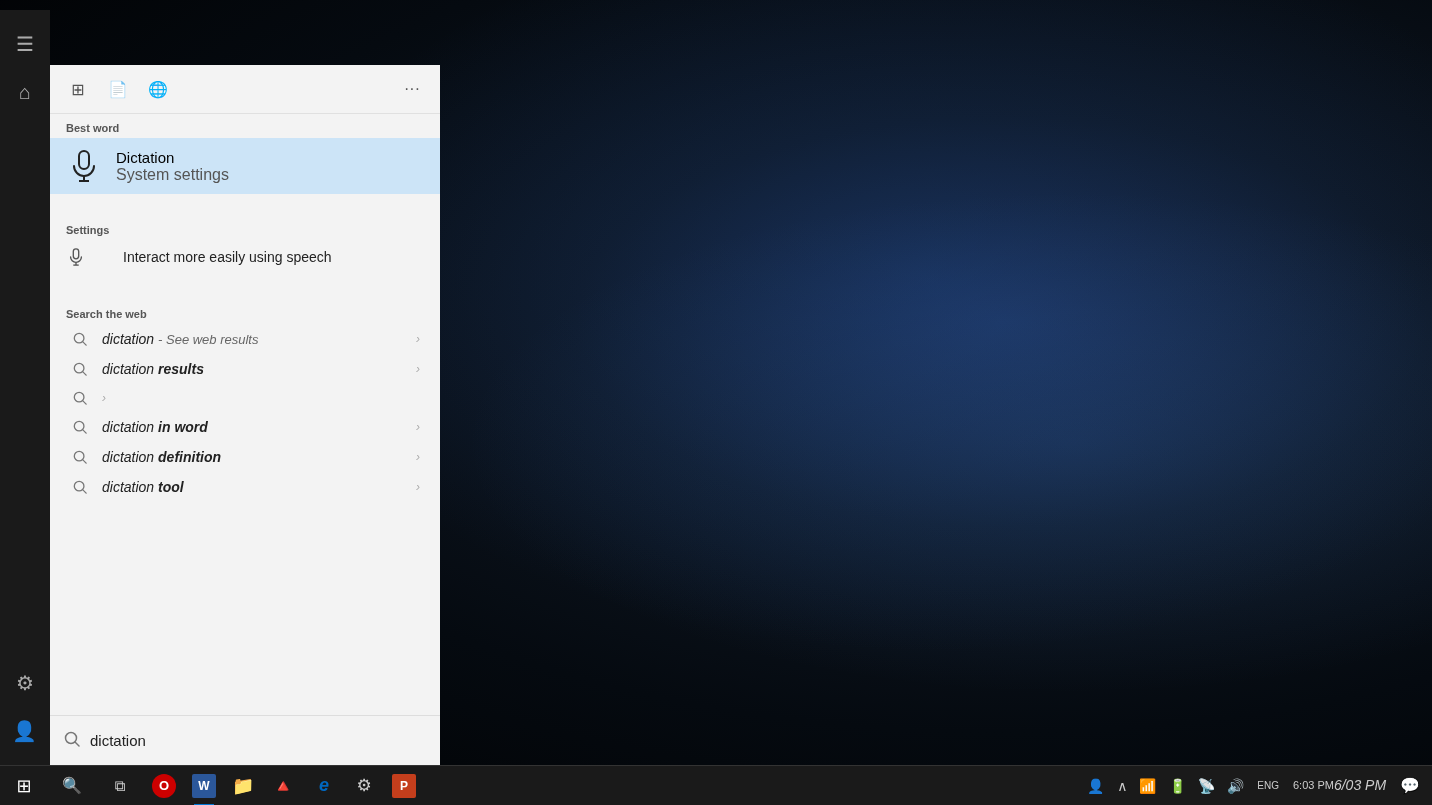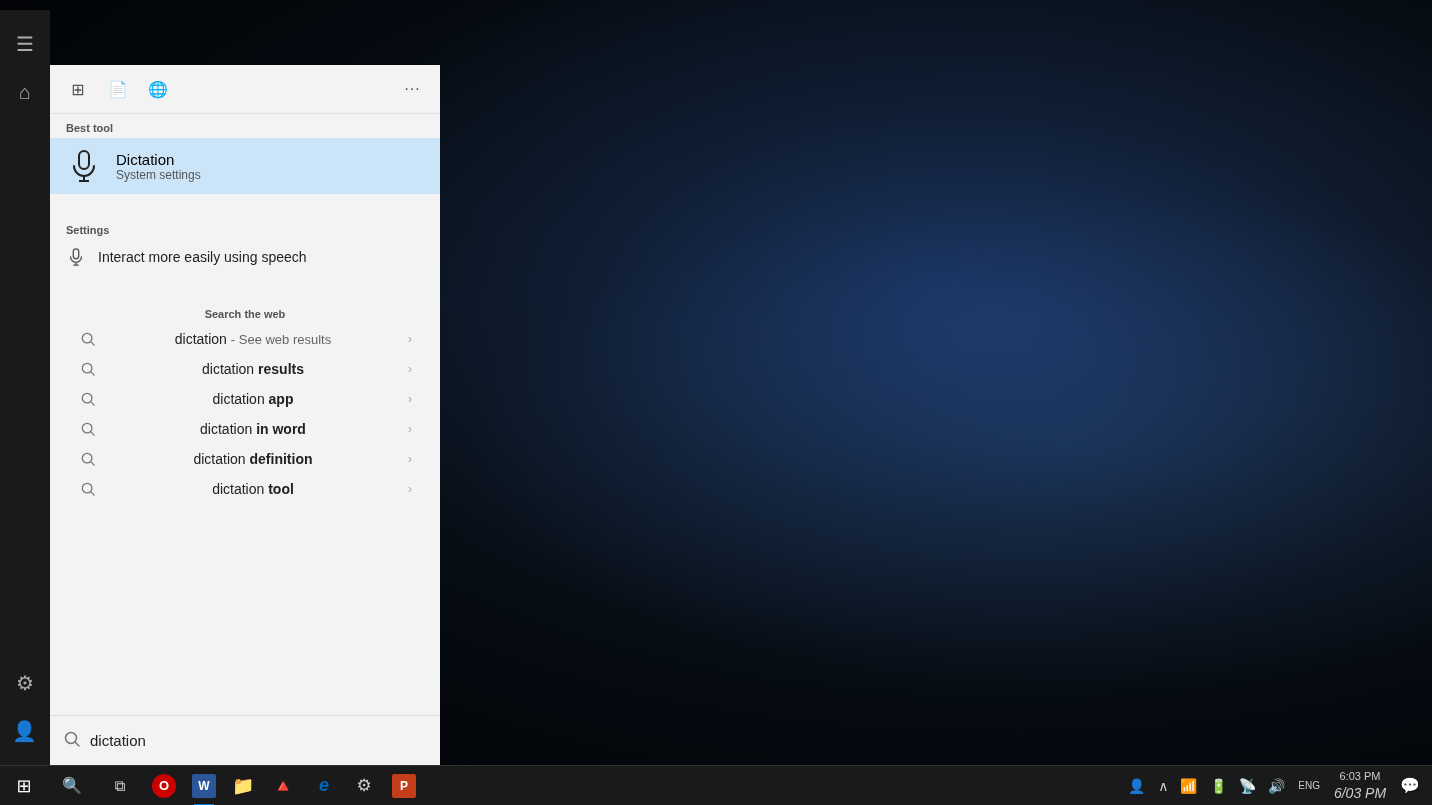--- a/index.html
+++ b/index.html
@@ -89,21 +89,21 @@
       padding: 0 4px;
       cursor: pointer;
       display: flex;
       align-items: center;
       justify-content: center;
       font-size: 14px;
       color: #ccc;
     }
     .taskbar-time {
       display: flex;
-      flex-direction: column;
+      flex-direction: row;
       align-items: center;
       font-size: 11px;
       color: #ccc;
       padding: 0 6px;
       line-height: 1.3;
     }
     .taskbar-lang {
       font-size: 10px;
       color: #ccc;
       padding: 0 4px;
@@ -207,21 +207,21 @@
       color: #222;
       flex-shrink: 0;
     }
     .best-match-text { display: flex; flex-direction: column; }
     .best-match-title {
       font-size: 15px;
       font-weight: 400;
       color: #000;
     }
     .best-match-sub {
-      font-size: 12px;
+      font-size: 16px;
       color: #555;
     }
 
     
     .settings-section {
       padding: 22px 0;
     }
     .settings-item {
       display: flex;
       align-items: center;
@@ -233,30 +233,32 @@
       font-size: 16px;
       color: #555;
       width: 20px;
       display: flex;
       align-items: center;
       justify-content: center;
     }
     .settings-item-text {
       font-size: 14px;
       color: #222;
-    }
-
-    
-    .web-section { padding: 4px 0; text-align: center; }
+      margin-left: 25px;
+    }
+
+    
+    .web-section { padding: 4px 0; }
     .web-item {
       display: flex;
       align-items: center;
-      padding: 7px 28px;
+      padding: 7px 20px;
       cursor: pointer;
       gap: 12px;
+      font-style: italic;
     }
     .web-item-icon {
       font-size: 14px;
       color: #777;
       width: 20px;
       display: flex;
       align-items: center;
       justify-content: center;
     }
     .web-item-text {
@@ -389,21 +391,21 @@
     </div>
     <div class="search-toolbar-btn">
       <span>🌐</span>
     </div>
     <div class="search-toolbar-spacer"></div>
     <div class="search-toolbar-btn">
       <span>···</span>
     </div>
   </div>
 
-  <div class="section-header">Best tool</div>
+  <div class="section-header">Best word</div>
   <div class="best-match-item">
     <div class="best-match-icon">
 
       <svg width="28" height="32" viewBox="0 0 28 32" fill="none" xmlns="http://www.w3.org/2000/svg">
         <rect x="9" y="1" width="10" height="18" rx="5" stroke="#222" stroke-width="2"></rect>
         <path d="M4 16c0 5.5 4.5 10 10 10s10-4.5 10-10" stroke="#222" stroke-width="2" fill="none" stroke-linecap="round"></path>
         <line x1="14" y1="26" x2="14" y2="31" stroke="#222" stroke-width="2"></line>
         <line x1="9" y1="31" x2="19" y2="31" stroke="#222" stroke-width="2"></line>
       </svg>
     </div>
@@ -453,21 +455,20 @@
       <span class="web-item-arrow">›</span>
     </div>
 
     <div class="web-item">
       <div class="web-item-icon">
         <svg width="14" height="14" viewBox="0 0 16 16" fill="none">
           <circle cx="7" cy="7" r="5.5" stroke="#777" stroke-width="1.5"></circle>
           <line x1="11" y1="11" x2="15" y2="15" stroke="#777" stroke-width="1.5" stroke-linecap="round"></line>
         </svg>
       </div>
-      <span class="web-item-text">dictation <span class="bold">app</span></span>
       <span class="web-item-arrow">›</span>
     </div>
 
     <div class="web-item">
       <div class="web-item-icon">
         <svg width="14" height="14" viewBox="0 0 16 16" fill="none">
           <circle cx="7" cy="7" r="5.5" stroke="#777" stroke-width="1.5"></circle>
           <line x1="11" y1="11" x2="15" y2="15" stroke="#777" stroke-width="1.5" stroke-linecap="round"></line>
         </svg>
       </div>

